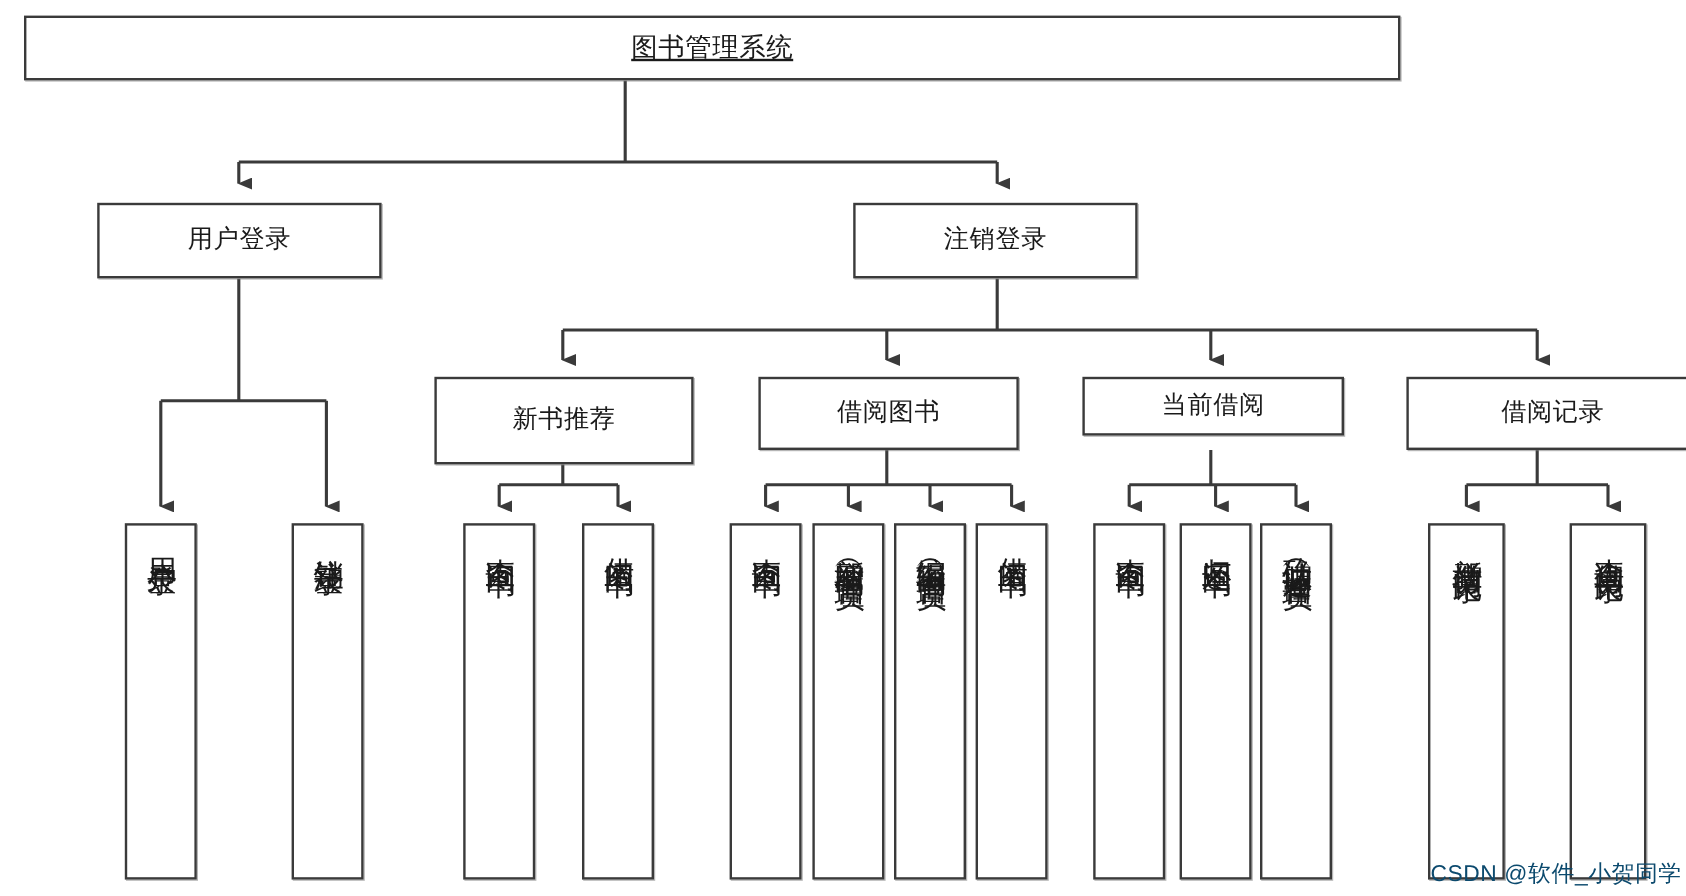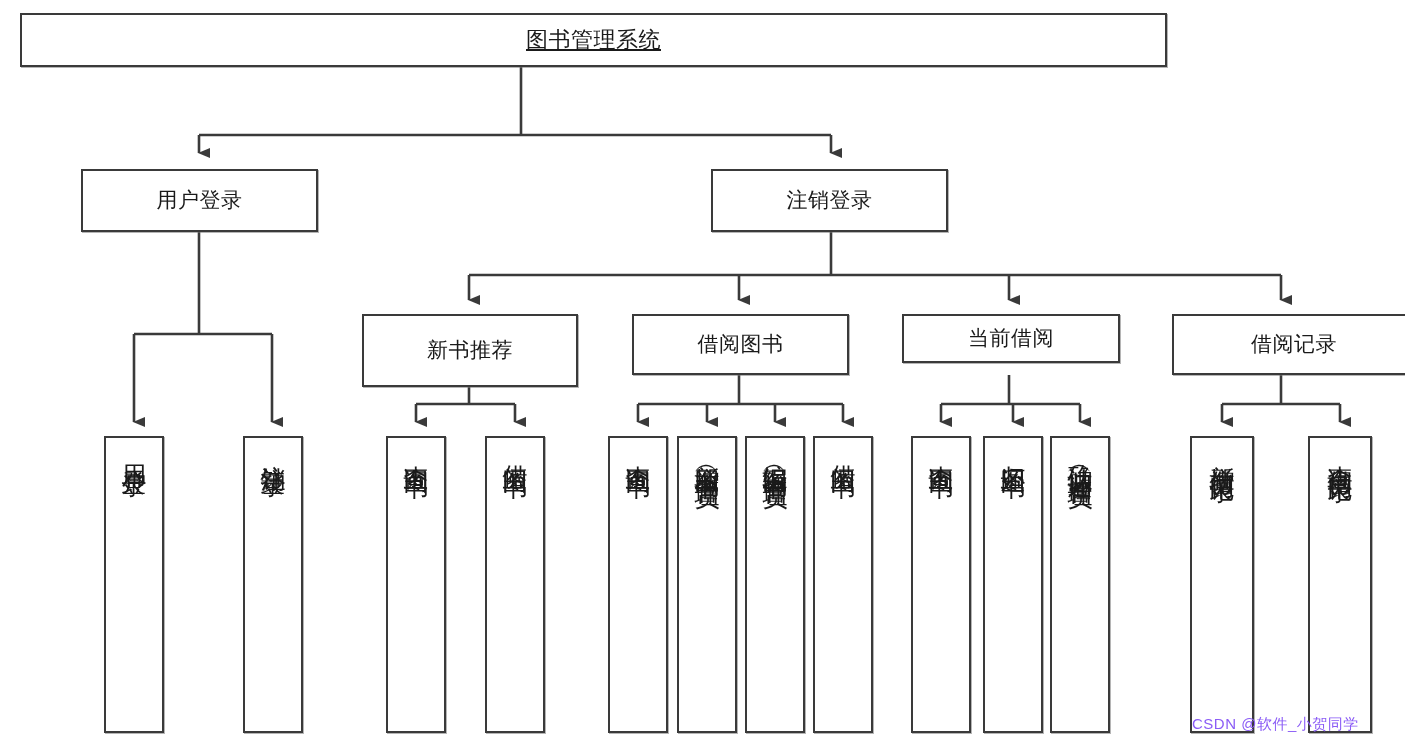--- a/index.html
+++ b/index.html
@@ -59,22 +59,22 @@
   .node.vert .label {
     writing-mode: vertical-rl;
     text-orientation: upright;
     font-size: 25px;
     line-height: 1;
     letter-spacing: 3px;
     white-space: nowrap;
   }
   .watermark {
     position: absolute;
-    font-size: 15px;
-    color: #8b5cf6;
+    font-size: 19px;
+    color: #0c4a6e;
     white-space: nowrap;
     letter-spacing: 0.5px;
     pointer-events: none;
     text-align: right;
   }
 </style>
 </head>
 <body>
 
 <div id="canvas">

